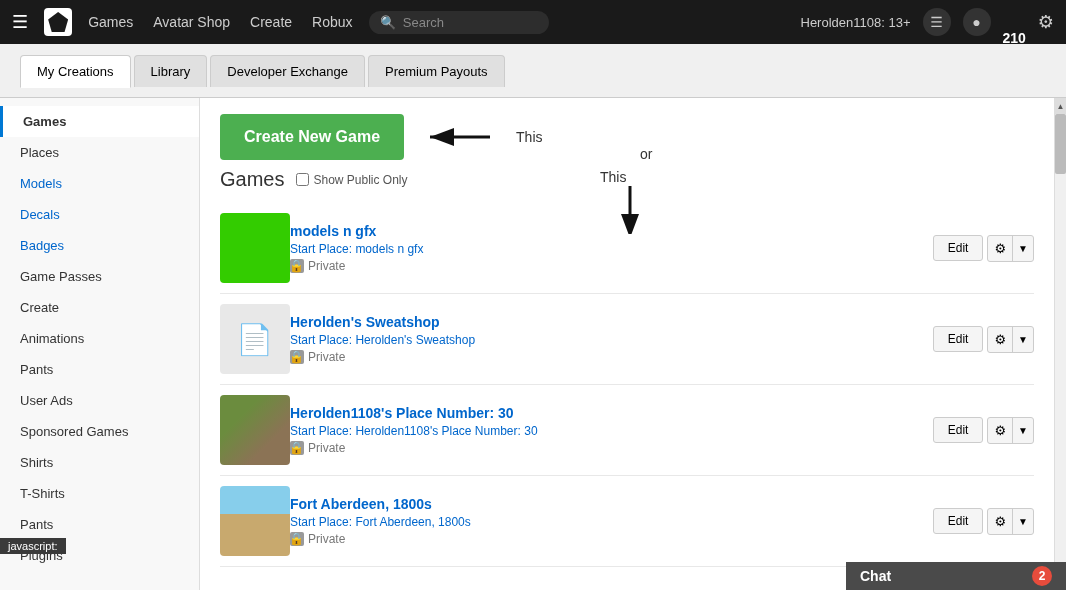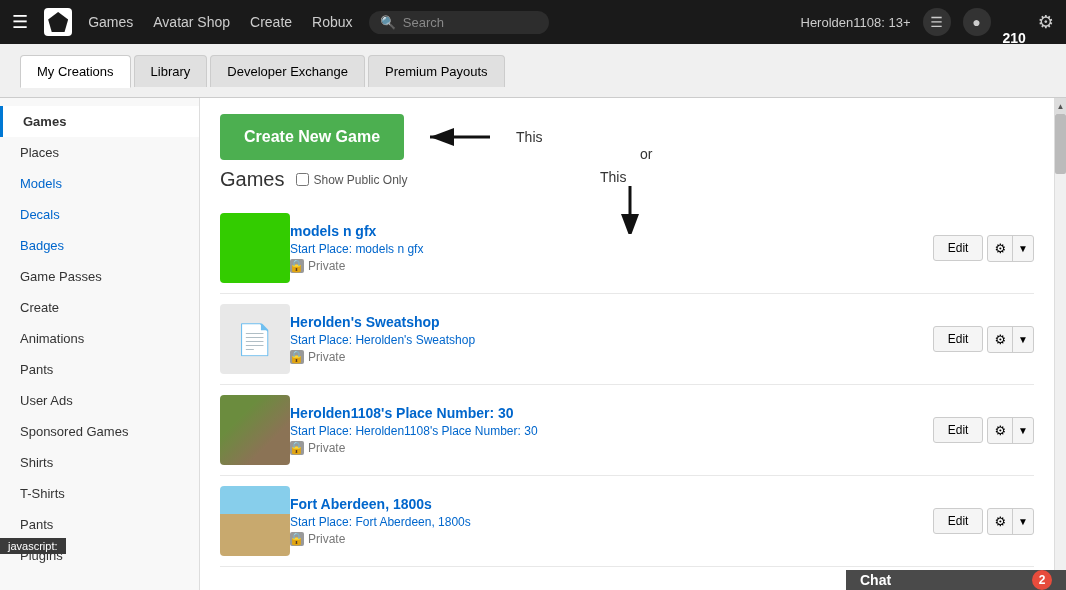--- a/index.html
+++ b/index.html
@@ -230,21 +230,21 @@
       padding: 5px 5px;
       font-size: 10px;
     }
 
     
     .chat-bar {
       position: fixed;
       bottom: 0;
       right: 0;
       width: 220px;
-      height: 20px;
+      height: 28px;
       background: #4a4a4a;
       display: flex;
       align-items: center;
       padding: 0 14px;
       cursor: pointer;
       z-index: 100;
     }
     .chat-label {
       color: #fff;
       font-size: 14px;

